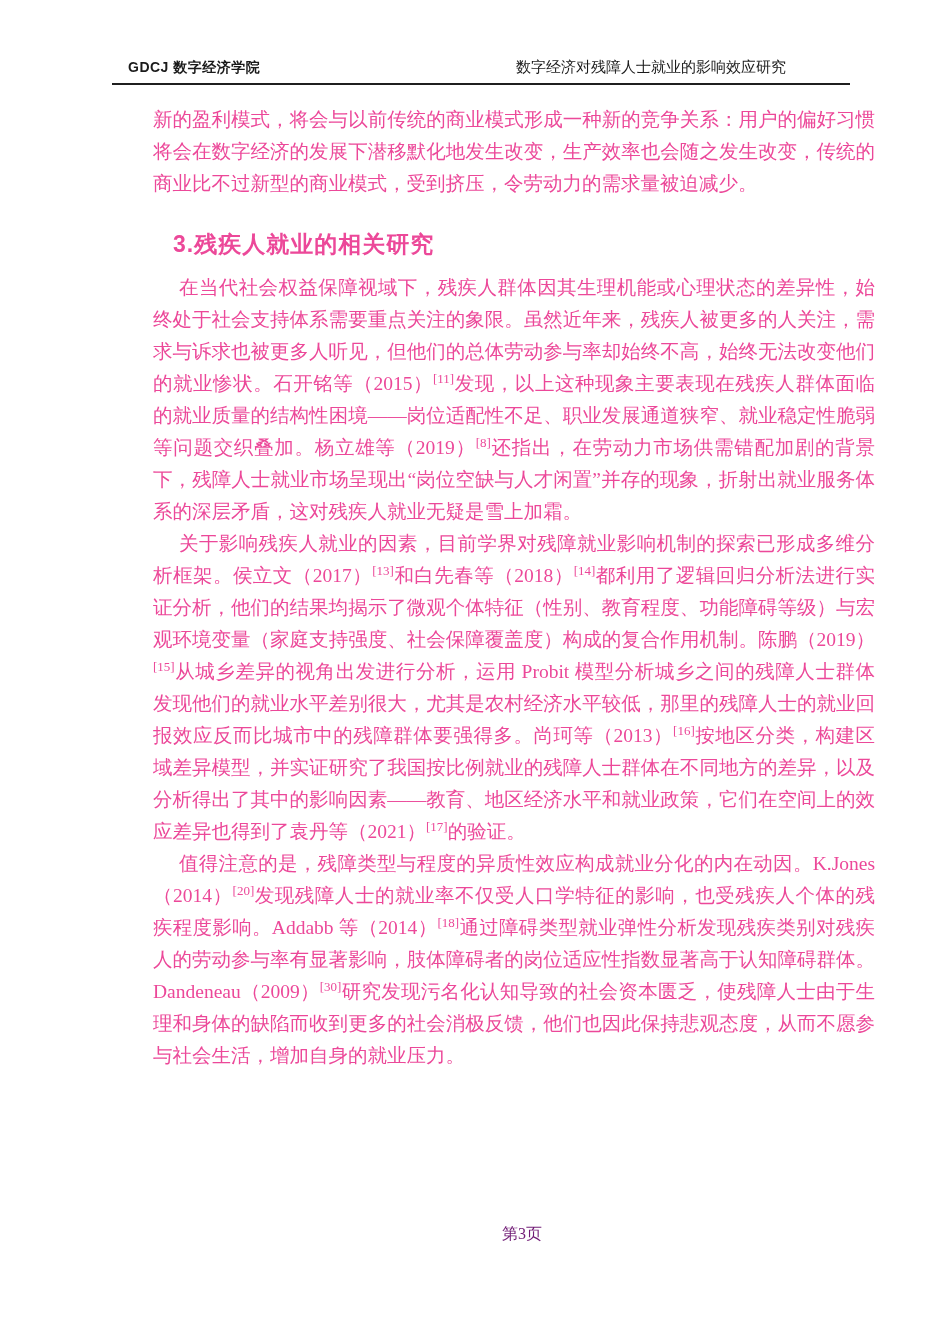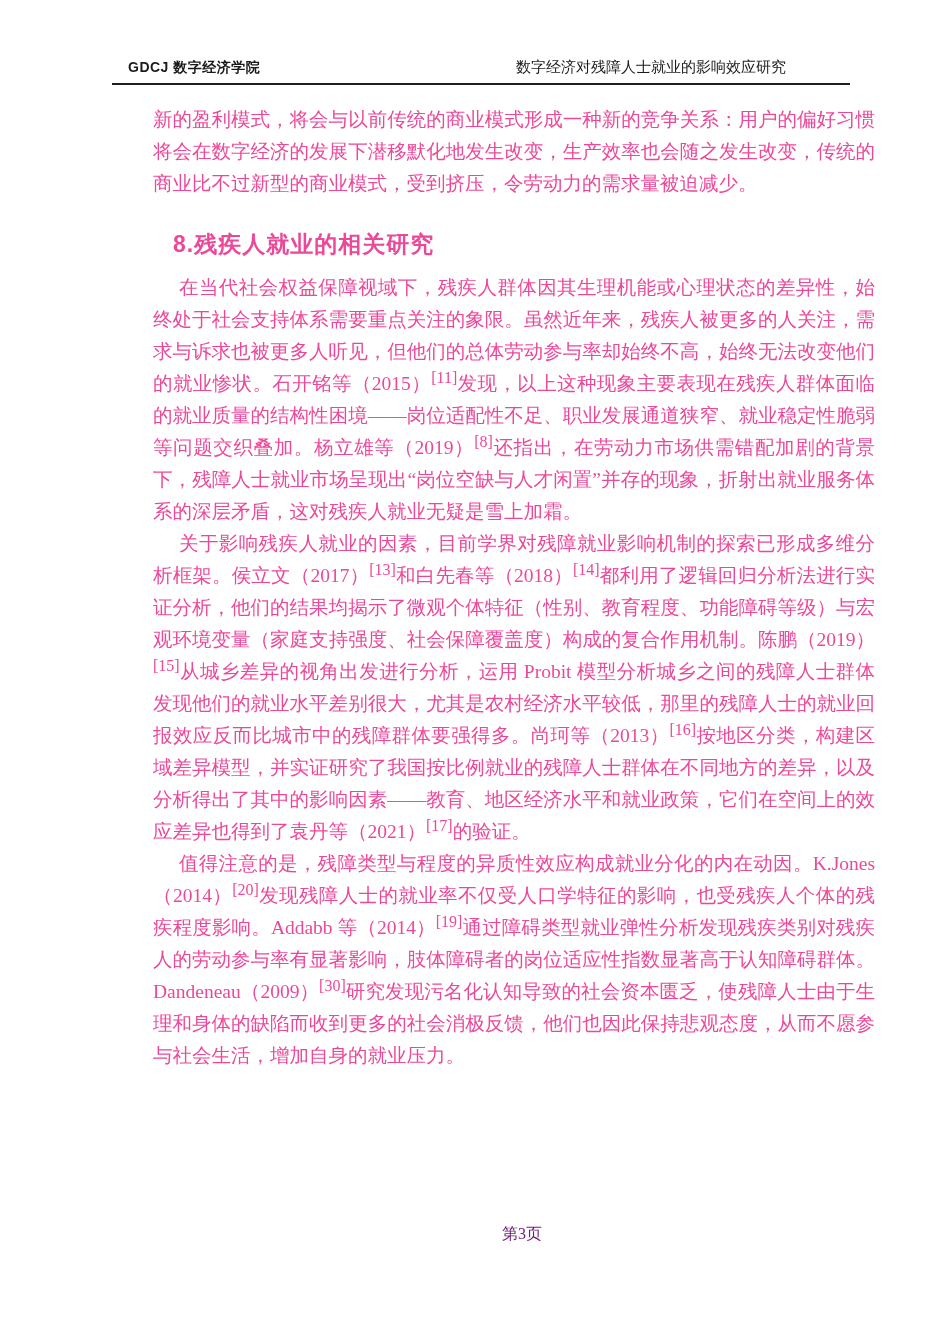--- a/index.html
+++ b/index.html
@@ -57,21 +57,21 @@
     font-family:"Liberation Sans","DejaVu Sans",sans-serif;
     font-size:23px;
     font-weight:700;
     line-height:32px;
     margin:28px 0 12px 0;
     padding-left:20px;
     text-align:left;
     letter-spacing:1px;
   }
   sup.cite{
-    font-size:16px;
+    font-size:13px;
     line-height:0;
     vertical-align:super;
   }
   .page-footer{
     position:absolute;
     left:0;
     top:1224px;
     width:950px;
     text-align:center;
     font-family:"Liberation Serif","DejaVu Serif",serif;
@@ -85,23 +85,23 @@
 
 <div class="page">
 
   <header class="page-header">
     <span class="header-left">GDCJ 数字经济学院</span>
     <span class="header-right">数字经济对残障人士就业的影响效应研究</span>
   </header>
 
   <main class="page-body">
       <p class="para">新的盈利模式，将会与以前传统的商业模式形成一种新的竞争关系：用户的偏好习惯将会在数字经济的发展下潜移默化地发生改变，生产效率也会随之发生改变，传统的商业比不过新型的商业模式，受到挤压，令劳动力的需求量被迫减少。</p>
-      <h2 class="section-heading">8.残疾人就业的相关研究</h2>
+      <h2 class="section-heading">3.残疾人就业的相关研究</h2>
       <p class="para indent">在当代社会权益保障视域下，残疾人群体因其生理机能或心理状态的差异性，始终处于社会支持体系需要重点关注的象限。虽然近年来，残疾人被更多的人关注，需求与诉求也被更多人听见，但他们的总体劳动参与率却始终不高，始终无法改变他们的就业惨状。石开铭等（2015）<sup class="cite">[11]</sup>发现，以上这种现象主要表现在残疾人群体面临的就业质量的结构性困境——岗位适配性不足、职业发展通道狭窄、就业稳定性脆弱等问题交织叠加。杨立雄等（2019）<sup class="cite">[8]</sup>还指出，在劳动力市场供需错配加剧的背景下，残障人士就业市场呈现出“岗位空缺与人才闲置”并存的现象，折射出就业服务体系的深层矛盾，这对残疾人就业无疑是雪上加霜。</p>
       <p class="para indent">关于影响残疾人就业的因素，目前学界对残障就业影响机制的探索已形成多维分析框架。侯立文（2017）<sup class="cite">[13]</sup>和白先春等（2018）<sup class="cite">[14]</sup>都利用了逻辑回归分析法进行实证分析，他们的结果均揭示了微观个体特征（性别、教育程度、功能障碍等级）与宏观环境变量（家庭支持强度、社会保障覆盖度）构成的复合作用机制。陈鹏（2019）<sup class="cite">[15]</sup>从城乡差异的视角出发进行分析，运用 Probit 模型分析城乡之间的残障人士群体发现他们的就业水平差别很大，尤其是农村经济水平较低，那里的残障人士的就业回报效应反而比城市中的残障群体要强得多。尚珂等（2013）<sup class="cite">[16]</sup>按地区分类，构建区域差异模型，并实证研究了我国按比例就业的残障人士群体在不同地方的差异，以及分析得出了其中的影响因素——教育、地区经济水平和就业政策，它们在空间上的效应差异也得到了袁丹等（2021）<sup class="cite">[17]</sup>的验证。</p>
-      <p class="para indent">值得注意的是，残障类型与程度的异质性效应构成就业分化的内在动因。K.Jones（2014）<sup class="cite">[20]</sup>发现残障人士的就业率不仅受人口学特征的影响，也受残疾人个体的残疾程度影响。Addabb 等（2014）<sup class="cite">[19]</sup>通过障碍类型就业弹性分析发现残疾类别对残疾人的劳动参与率有显著影响，肢体障碍者的岗位适应性指数显著高于认知障碍群体。Dandeneau（2009）<sup class="cite">[30]</sup>研究发现污名化认知导致的社会资本匮乏，使残障人士由于生理和身体的缺陷而收到更多的社会消极反馈，他们也因此保持悲观态度，从而不愿参与社会生活，增加自身的就业压力。</p>
+      <p class="para indent">值得注意的是，残障类型与程度的异质性效应构成就业分化的内在动因。K.Jones（2014）<sup class="cite">[20]</sup>发现残障人士的就业率不仅受人口学特征的影响，也受残疾人个体的残疾程度影响。Addabb 等（2014）<sup class="cite">[18]</sup>通过障碍类型就业弹性分析发现残疾类别对残疾人的劳动参与率有显著影响，肢体障碍者的岗位适应性指数显著高于认知障碍群体。Dandeneau（2009）<sup class="cite">[30]</sup>研究发现污名化认知导致的社会资本匮乏，使残障人士由于生理和身体的缺陷而收到更多的社会消极反馈，他们也因此保持悲观态度，从而不愿参与社会生活，增加自身的就业压力。</p>
     </main>
 
   <footer class="page-footer">
     <span>第3页</span>
   </footer>
 
 </div>
 
 </body></html>

